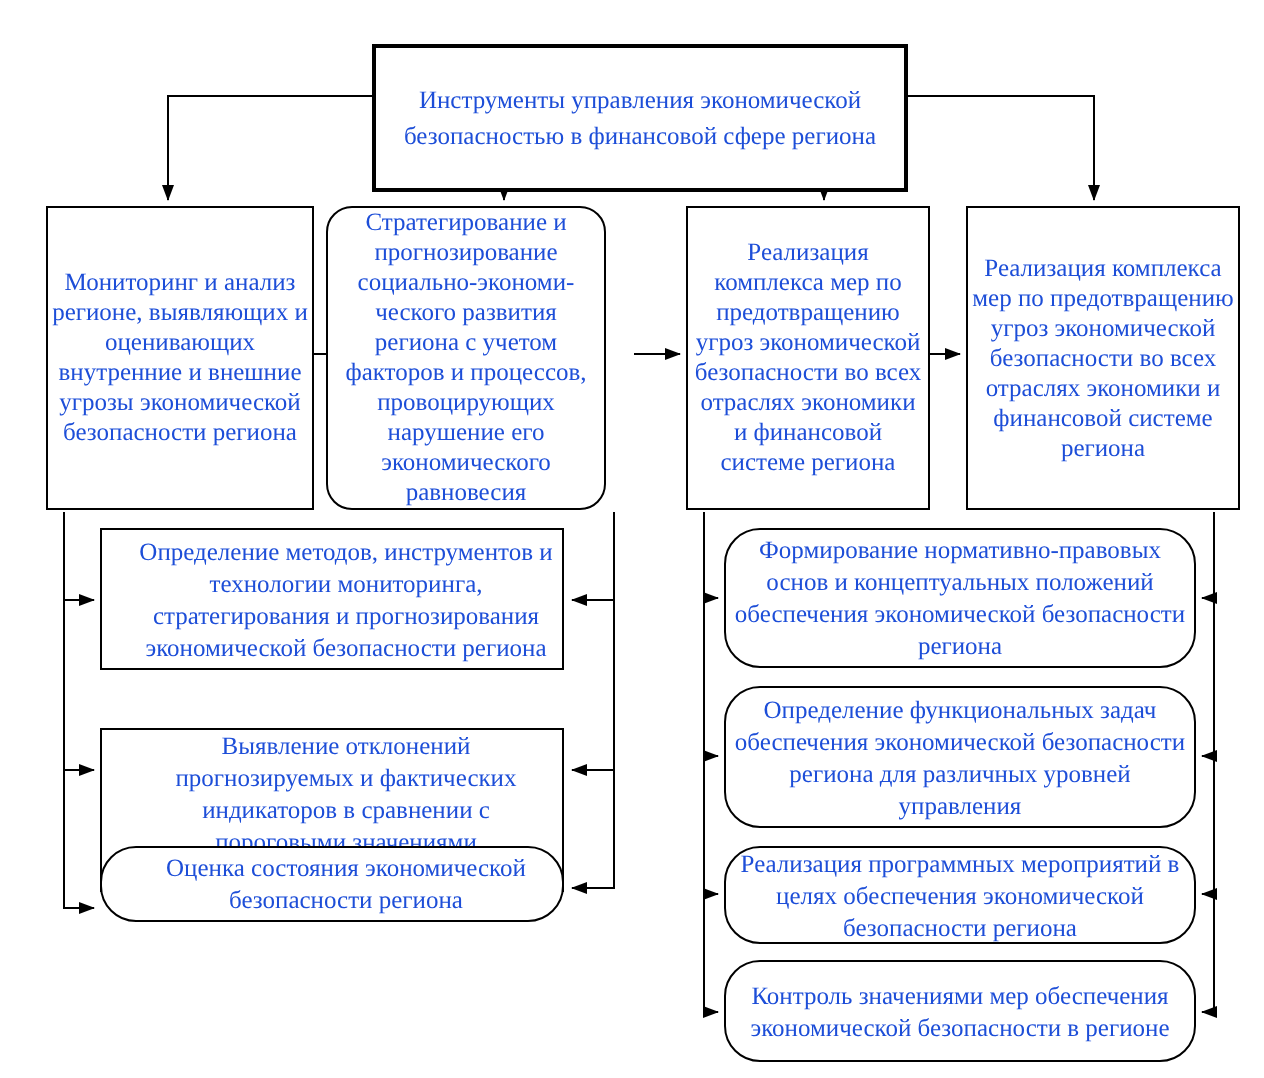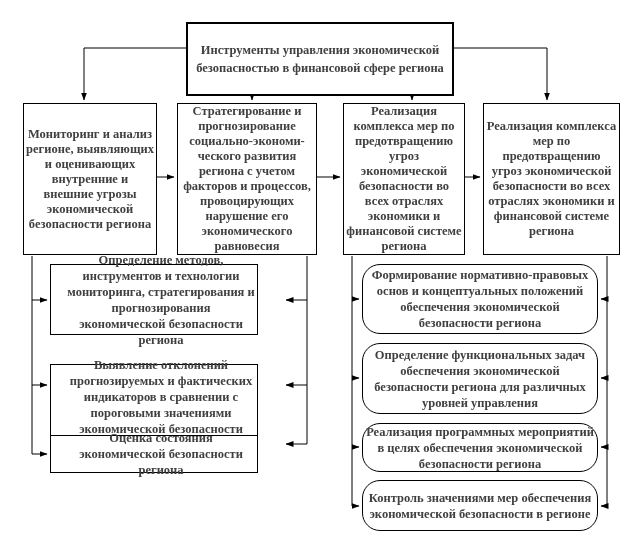--- a/index.html
+++ b/index.html
@@ -1,50 +1,49 @@
 <!DOCTYPE html>
 <html><head>
 <meta charset="utf-8">
 <style>
   html,body{margin:0;padding:0;background:#ffffff;}
   .canvas{
     position:relative;
     width:632px;height:539px;
     background:#ffffff;
     font-family:"Liberation Serif","DejaVu Serif",serif;
-    color:#404040;
+    color:#1d4ed8;
     overflow:hidden;
-    font-weight:bold;
   }
   .wires{position:absolute;left:0;top:0;width:632px;height:539px;}
   .box{
     position:absolute;
     box-sizing:border-box;
     background:#ffffff;
     border:1px solid #000;
     display:flex;align-items:center;justify-content:center;
     text-align:center;
     font-size:12.5px;
     line-height:16px;
     padding:1px 2px;
   }
   .box.title{
     left:186px;top:22px;width:268px;height:74px;
     border-width:2px;
     line-height:18px;
   }
   .row2{top:103px;height:152px;line-height:15px;}
   .b1{left:23px;width:134px;}
-  .b2{left:177px;width:140px;}
+  .b2{left:163px;width:140px;border-radius:13px;}
   .b3{left:343px;width:122px;}
   .b4{left:483px;width:137px;}
-  .lcol{left:50px;width:208px;padding-left:16px;}
+  .lcol{left:50px;width:232px;padding-left:16px;}
   .l1{top:264px;height:71px;}
   .l2{top:364px;height:82px;}
-  .l3{top:435px;height:38px;}
+  .l3{top:423px;height:38px;border-radius:18px;}
   .rcol{left:362px;width:236px;border-radius:18px;}
   .r1{top:264px;height:70px;}
   .r2{top:343px;height:71px;}
   .r3{top:423px;height:49px;}
   .r4{top:480px;height:51px;}
   .wires line,.wires polyline{stroke:#000;stroke-width:1;fill:none;}
 </style>
 </head>
 <body>
 

